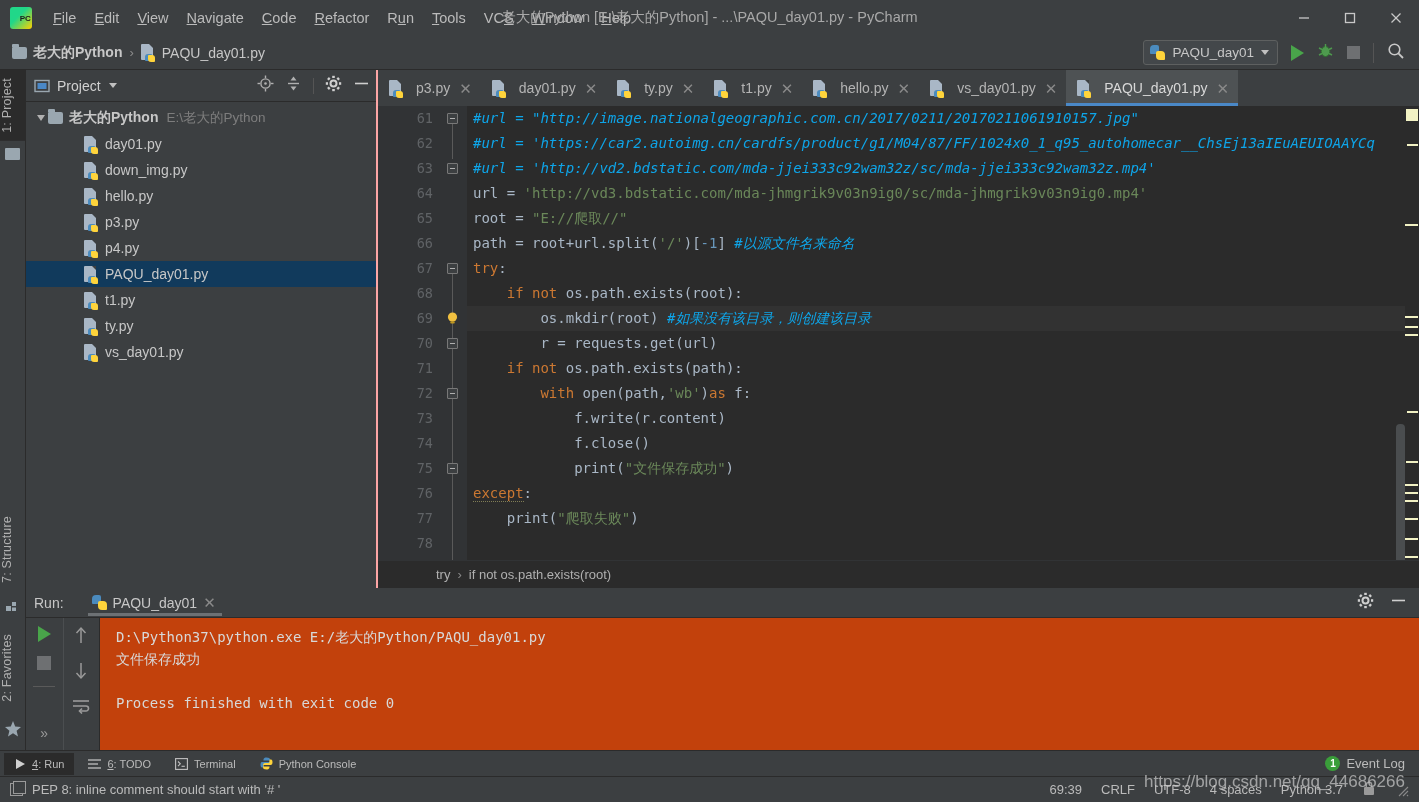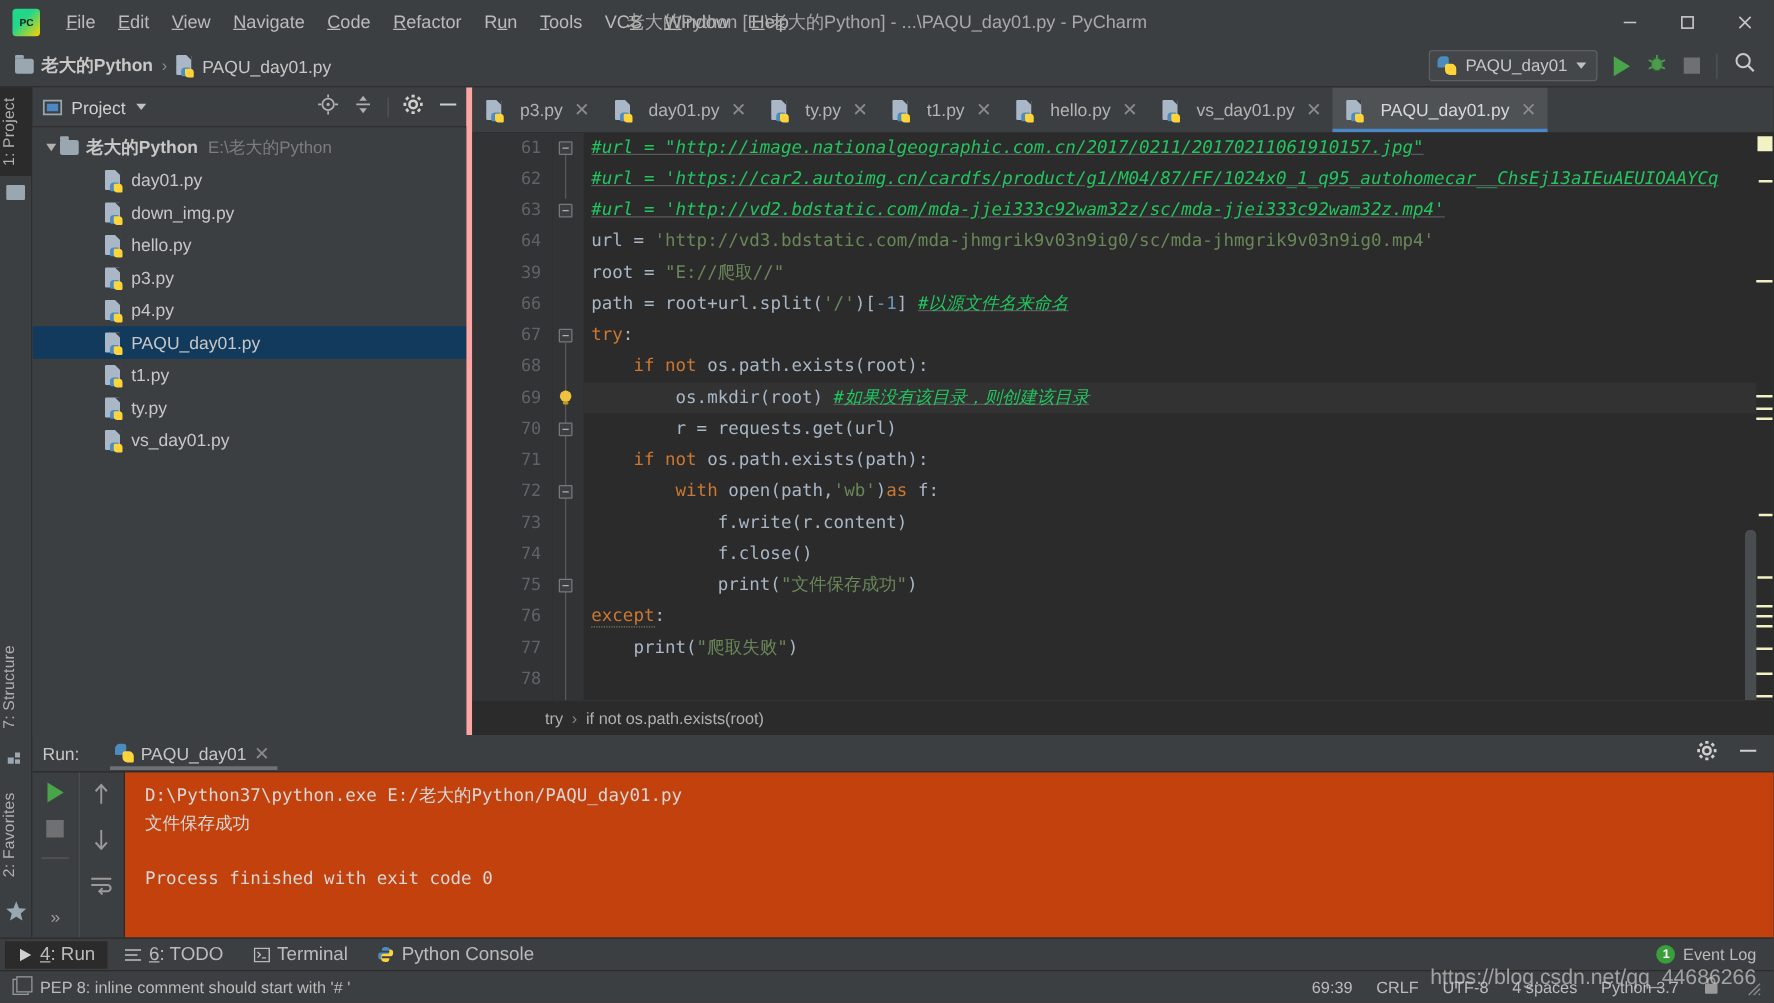--- a/index.html
+++ b/index.html
@@ -13,21 +13,21 @@
   #app { position: relative; width: 1419px; height: 802px; background: #3c3f41; }
 
   
   .titlebar {
     position: absolute; left: 0; top: 0; width: 1419px; height: 36px;
     background: #3c3f41; display: flex; align-items: center;
   }
   .pc-logo {
     width: 22px; height: 22px; margin-left: 10px; border-radius: 3px;
     background: linear-gradient(135deg,#21d789 0%,#21d789 40%,#ffd000 100%);
-    display: flex; align-items: center; justify-content: center;
+    display: flex; align-items: center; justify-content: flex-end;
     font-size: 9px; font-weight: bold; color: #1c1c1c;
     font-family: "Liberation Sans", sans-serif;
   }
   .pc-logo span { display:block; transform: scale(.9); }
   .menubar { display: flex; align-items: center; margin-left: 12px; }
   .menu-item {
     padding: 4px 9px; font-size: 14.5px; color: #bbbbbb; cursor: default;
     white-space: nowrap;
   }
   .menu-item u { text-decoration: underline; }
@@ -101,21 +101,21 @@
     position: absolute; left: 0; width: 26px;
     writing-mode: vertical-rl; transform: rotate(180deg);
     font-size: 12.5px; color: #b0b0b0; text-align: center;
     padding: 8px 0; letter-spacing: .2px;
   }
   .vtab.active { background: #2b2b2b; }
 
   
   .project-panel {
     position: absolute; left: 26px; top: 70px; width: 352px; height: 518px;
-    background: #3c3f41; border-right: 5px solid #fca5a5;
+    background: #3c3f41; border-right: 2px solid #fca5a5;
   }
   .pp-header {
     height: 32px; display: flex; align-items: center; padding: 0 6px 0 8px;
     border-bottom: 1px solid #2b2b2b;
   }
   .pp-title { font-size: 14px; color: #d0d0d0; margin-left: 7px; }
   .pp-actions { margin-left: auto; display: flex; align-items: center; gap: 11px; }
   .pp-tree { background: #3c3f41; height: 486px; overflow: hidden; padding-top: 3px; }
   .tnode {
     display: flex; align-items: center; height: 26px; font-size: 14px;
@@ -166,21 +166,21 @@
   .code-lines {
     position: absolute; left: 89px; top: 0; right: 0; bottom: 0;
     font-family: "DejaVu Sans Mono", monospace; font-size: 14px; overflow: hidden;
   }
   .cl { height: 25px; line-height: 25px; white-space: pre; padding-left: 6px; }
   .cl.hl { background: #323232; }
   .kw { color: #cc7832; }
   .str { color: #6a8759; }
   .num { color: #6897bb; }
   .plain { color: #a9b7c6; }
-  .cm { color: #22c55e; font-style: italic; text-decoration: underline; text-decoration-color:#5a5a5a; }
+  .cm { color: #0ea5e9; font-style: italic; text-decoration-color:#5a5a5a; }
   .warnline { border-bottom: 1px dotted #807d55; }
 
   .hscroll {
     position:absolute; left:95px; right:128px; bottom:4px; height:9px;
     background:#4a4d4f; border-radius:4px;
   }
   .marker-bar {
     position: absolute; right: 0; top: 0; width: 14px; height: 100%; background: #2b2b2b;
   }
   .mk { position:absolute; right:1px; height:2px; background:#f2f2c4; }
@@ -217,21 +217,21 @@
     font-family:"DejaVu Sans Mono", monospace; font-size:14px; color:#d8d8d8;
     padding: 8px 0 0 16px; line-height: 22px;
   }
 
   
   .toolbar-bottom {
     position:absolute; left:0; bottom:26px; width:1419px; height:26px;
     background:#3c3f41; display:flex; align-items:center; border-top:1px solid #2b2b2b;
   }
   .bt-item {
-    display:flex; align-items:center; gap:6px; font-size:15px; color:#bbbbbb;
+    display:flex; align-items:center; gap:6px; font-size:11px; color:#bbbbbb;
     padding: 3px 10px; margin-left: 4px; height:22px;
   }
   .bt-item.active { background:#2b2b2b; }
   .bt-item u { text-decoration: underline; }
   .evtlog { margin-left:auto; display:flex; align-items:center; gap:6px; padding-right:14px; font-size:13px; color:#bbbbbb; }
   .badge1 {
     width:15px;height:15px;border-radius:50%;background:#3a9e3a;color:#fff;
     font-size:10px;display:flex;align-items:center;justify-content:center;font-weight:bold;
   }
   .statusbar {
@@ -571,21 +571,21 @@
           <span>PAQU_day01.py</span>
           <span class="x">✕</span>
         </div>
       </div>
     <div class="code-area">
       <div class="gutter" id="gutter">
           <div class="gl">61</div>
           <div class="gl">62</div>
           <div class="gl">63</div>
           <div class="gl">64</div>
-          <div class="gl">39</div>
+          <div class="gl">65</div>
           <div class="gl">66</div>
           <div class="gl">67</div>
           <div class="gl">68</div>
           <div class="gl">69</div>
           <div class="gl">70</div>
           <div class="gl">71</div>
           <div class="gl">72</div>
           <div class="gl">73</div>
           <div class="gl">74</div>
           <div class="gl">75</div>

